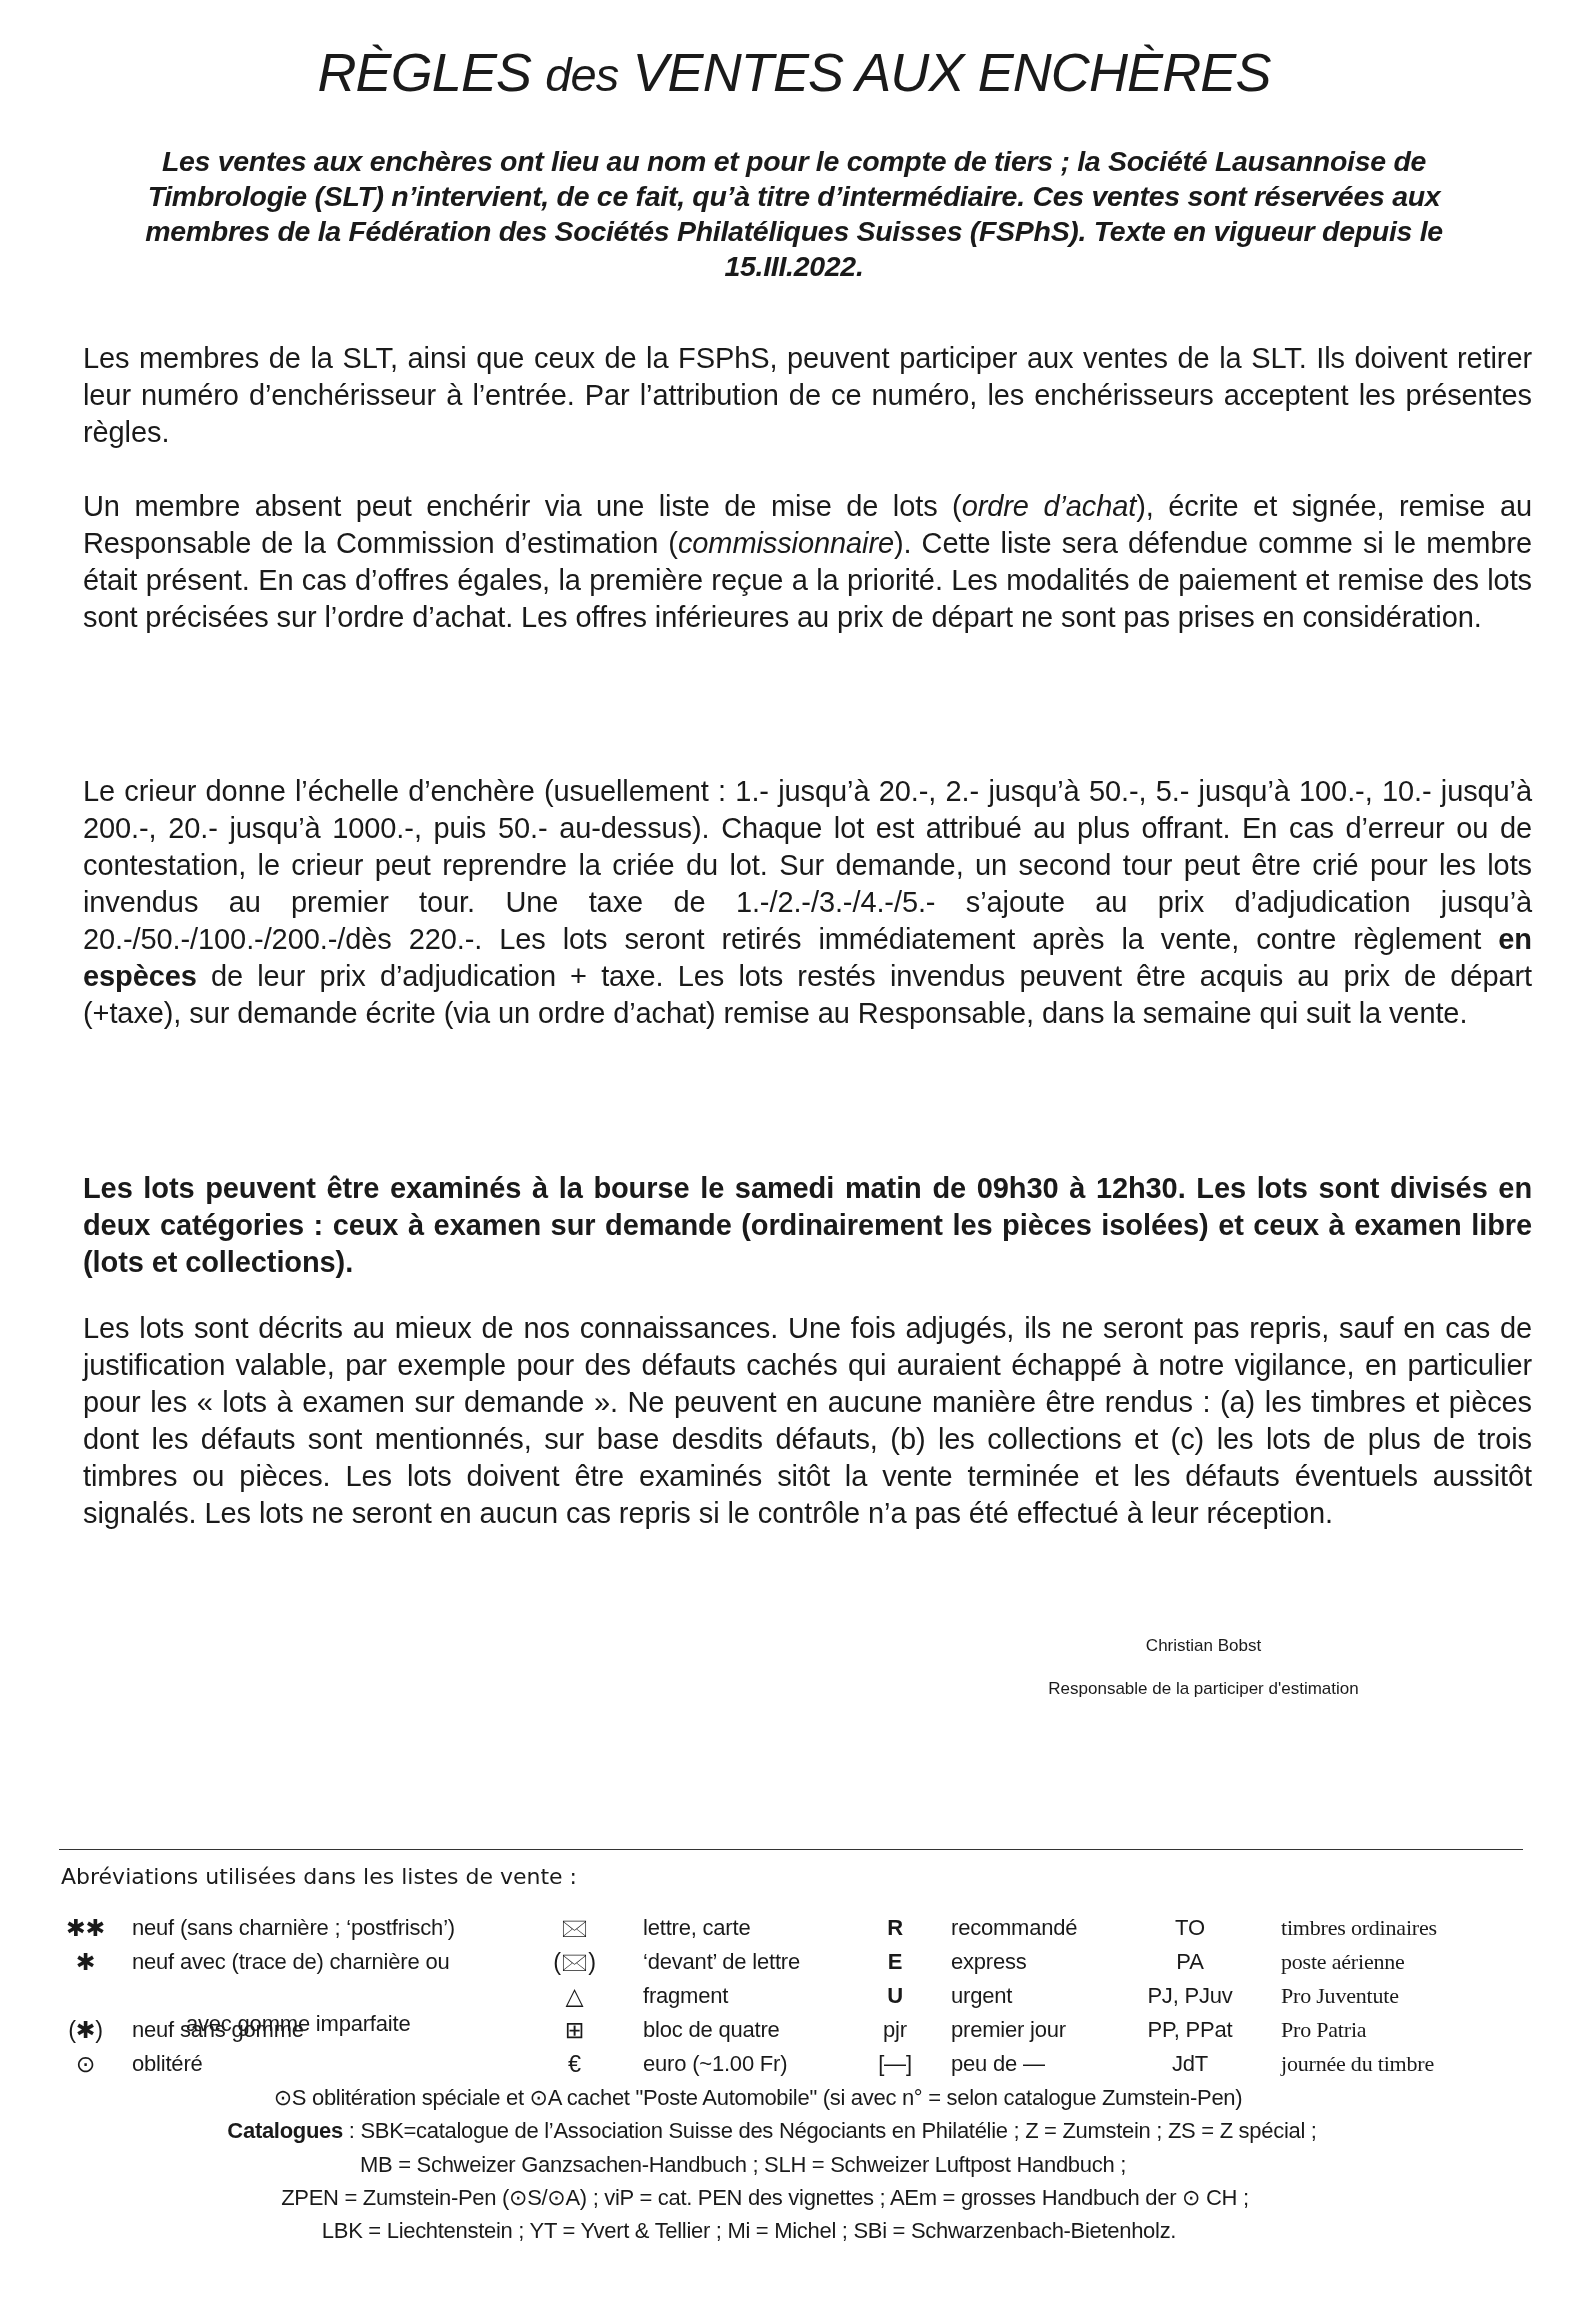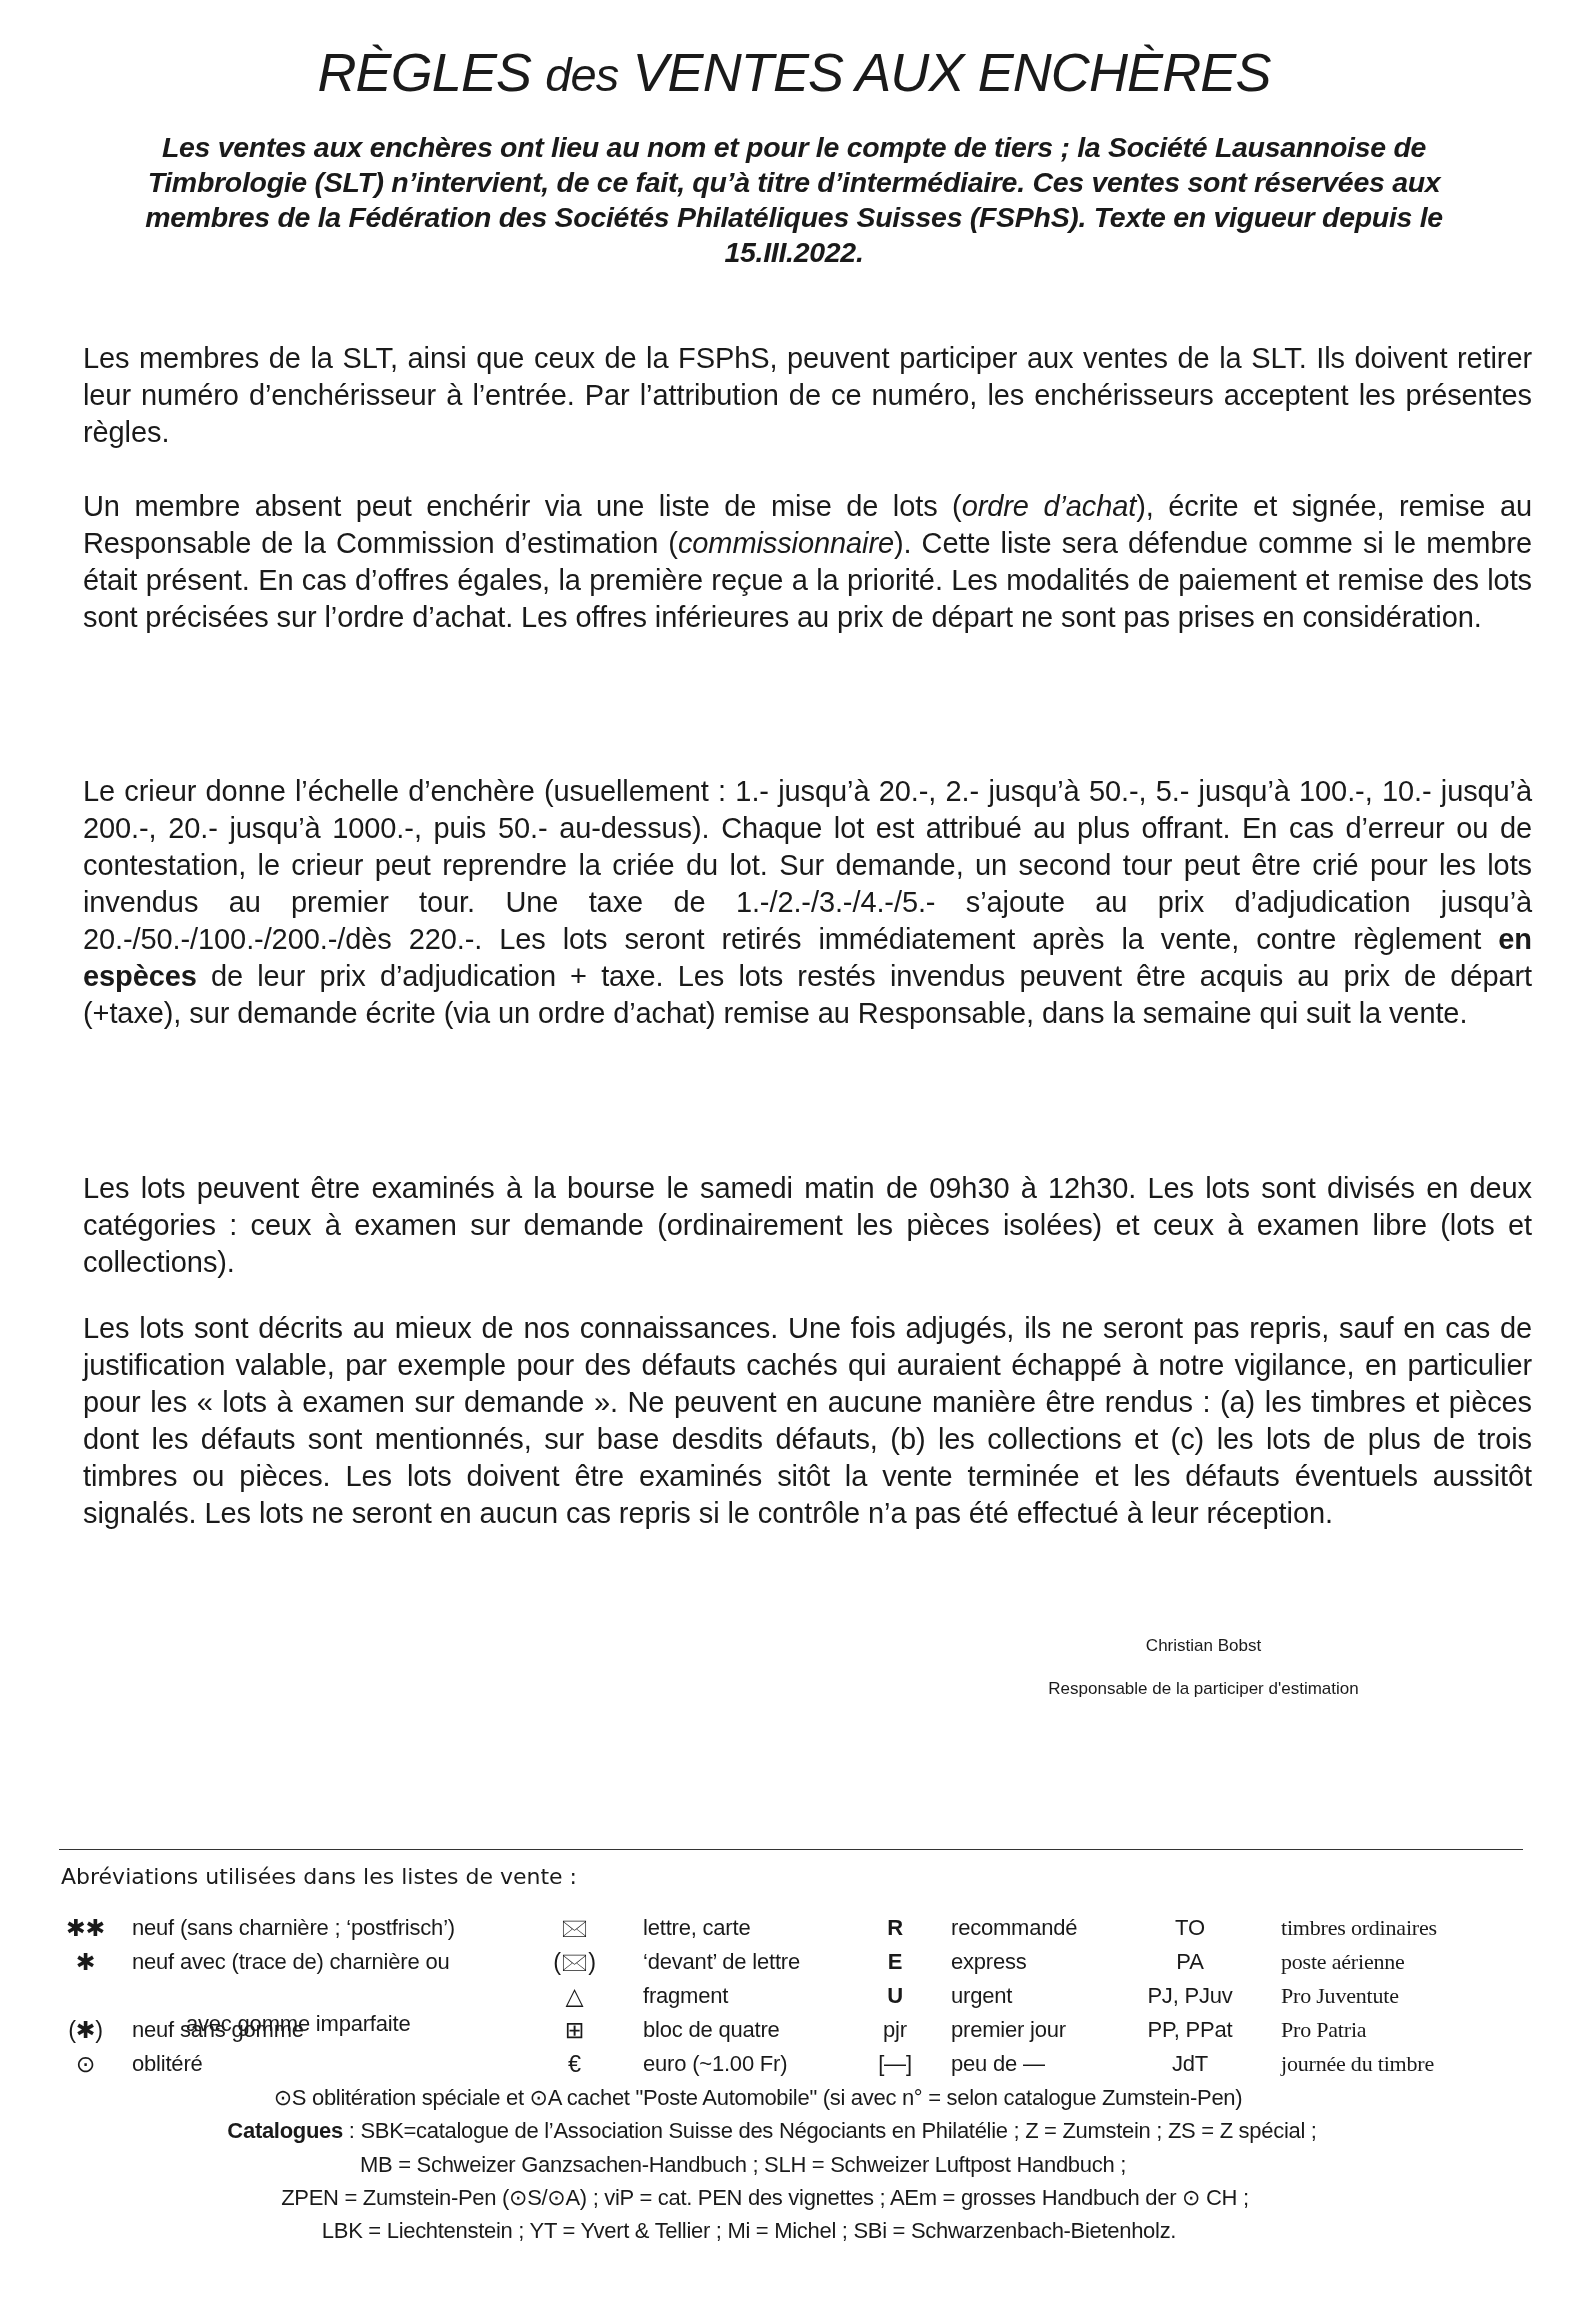--- a/index.html
+++ b/index.html
@@ -10,36 +10,36 @@
   }
   .title {
     position: absolute; left: 0; width: 1588px; top: 40px;
     text-align: center;
     font-family: Liberation Sans, sans-serif;
     font-style: italic; font-size: 54px; letter-spacing: -0.9px;
     line-height: 65px; color: #1a1a1a;
   }
   .title .small { font-size: 47px; }
   .lead {
-    position: absolute; left: 90px; width: 1408px; top: 130px;
+    position: absolute; left: 90px; width: 1408px; top: 144px;
     text-align: center; font-weight: bold; font-style: italic;
     font-size: 28.5px; line-height: 35px; letter-spacing: -0.3px;
   }
   .body {
     position: absolute; left: 83px; width: 1449px;
     font-size: 29px; line-height: 37px; text-align: justify;
     text-align-last: left; letter-spacing: -0.1px;
   }
   .body p { margin: 0; }
   .body i { font-style: italic; }
   .body b { font-weight: bold; }
   #p1 { top: 340px; }
   #p2 { top: 488px; }
   #p3 { top: 773px; }
-  #p4 { top: 1170px; }
+  #p4 { top: 1170px; font-weight: bold; }
   #p5 { top: 1310px; }
   .sig {
     position: absolute; left: 896px; width: 615px; top: 1624px;
     font-size: 17px; line-height: 43px; text-align: center;
   }
   .rule {
     position: absolute; left: 59px; width: 1464px; top: 1849px;
     height: 0; border-top: 1.8px solid #333;
   }
   .abbr-heading {

